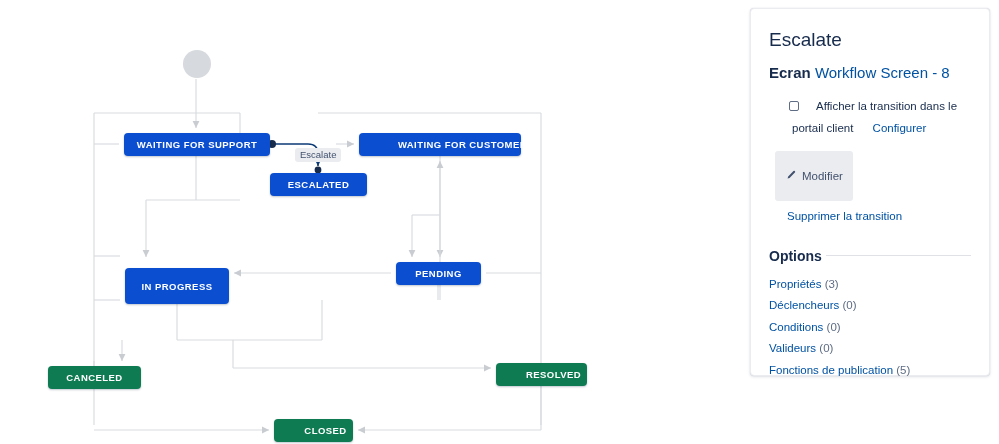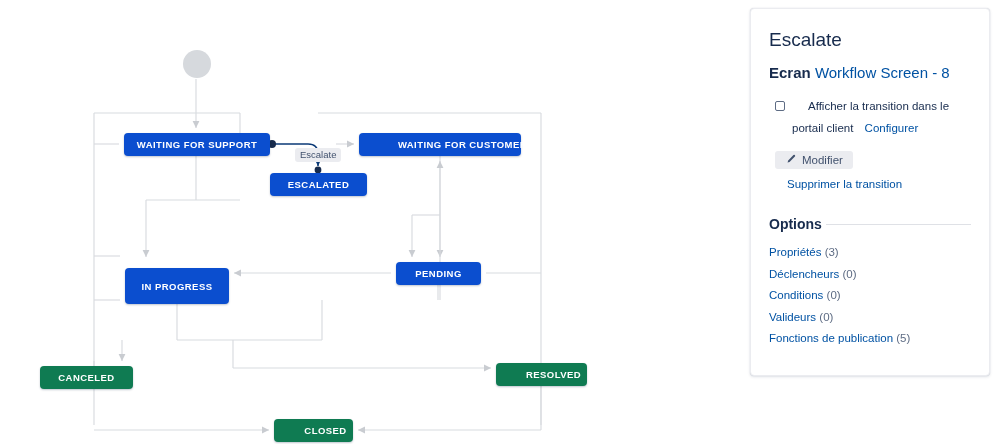--- a/index.html
+++ b/index.html
@@ -45,33 +45,33 @@
     box-sizing:border-box;padding:20px 18px 14px 18px;
   }
   .panel-title{
     font-size:19px;color:#172b4d;margin:0 0 11px 0;
     font-weight:400;line-height:1.2;
   }
   .screen-row{font-size:15px;line-height:1.35;margin-bottom:15px;}
   .screen-label{color:#172b4d;font-weight:bold;}
   .link{color:#0052a3;text-decoration:none;cursor:pointer;}
 
-  .checkbox-row{display:flex;align-items:flex-start;gap:23px;margin:0 0 4px 6px;}
+  .checkbox-row{display:flex;align-items:flex-start;gap:17px;margin:0 0 4px 6px;justify-content:center;}
   .cb{
     width:10px;height:10px;border:1px solid #5e6c84;border-radius:2px;
     background:#fff;flex:none;margin-top:3px;box-sizing:border-box;cursor:pointer;
   }
   .cb-text{font-size:11.5px;color:#172b4d;line-height:1.55;max-width:166px;}
   .cb-second{margin:0 0 0 23px;font-size:11.5px;color:#172b4d;line-height:1.55;}
-  .cb-second .link{margin-left:8px;}
+  .cb-second .link{margin-left:16px;}
 
   .btn-edit{
     display:inline-flex;align-items:center;gap:6px;
     background:#ebecf0;border:none;border-radius:3px;
-    padding:3px 10px;margin:13px 0 0 6px;cursor:pointer;
+    padding:19px 10px;margin:13px 0 0 6px;cursor:pointer;
     font-size:11.5px;color:#42526e;font-family:inherit;
   }
   .pencil{display:inline-block;width:11px;height:11px;}
   .delete-row{margin:9px 0 0 18px;font-size:11.5px;}
 
   .options-head{
     display:flex;align-items:center;gap:4px;margin:26px 0 10px 0;
   }
   .options-head span{font-size:14px;color:#172b4d;font-weight:bold;}
   .options-head .rule{flex:1;height:1px;background:#dfe1e6;}
@@ -153,21 +153,21 @@
   <div class="node blue" style="left:124px;top:133px;width:146px;height:23px;">WAITING FOR SUPPORT</div>
 
   <div class="node blue" style="left:359px;top:133px;width:162px;height:23px;padding-left:45px;">WAITING FOR CUSTOMER</div>
 
   <div class="node blue" style="left:270px;top:173px;width:97px;height:23px;">ESCALATED</div>
 
   <div class="node blue" style="left:125px;top:268px;width:104px;height:36px;">IN PROGRESS</div>
 
   <div class="node blue" style="left:396px;top:262px;width:85px;height:23px;">PENDING</div>
 
-  <div class="node green" style="left:40px;top:366px;width:93px;height:23px;">CANCELED</div>
+  <div class="node green" style="left:48px;top:366px;width:93px;height:23px;">CANCELED</div>
 
   <div class="node green" style="left:496px;top:363px;width:91px;height:23px;padding-left:24px;">RESOLVED</div>
 
   <div class="node green" style="left:274px;top:419px;width:79px;height:23px;padding-left:24px;">CLOSED</div>
 
   <div class="edge-label" style="left:295px;top:148px;">Escalate</div>
 </div>
 
 <div id="panel">
 

